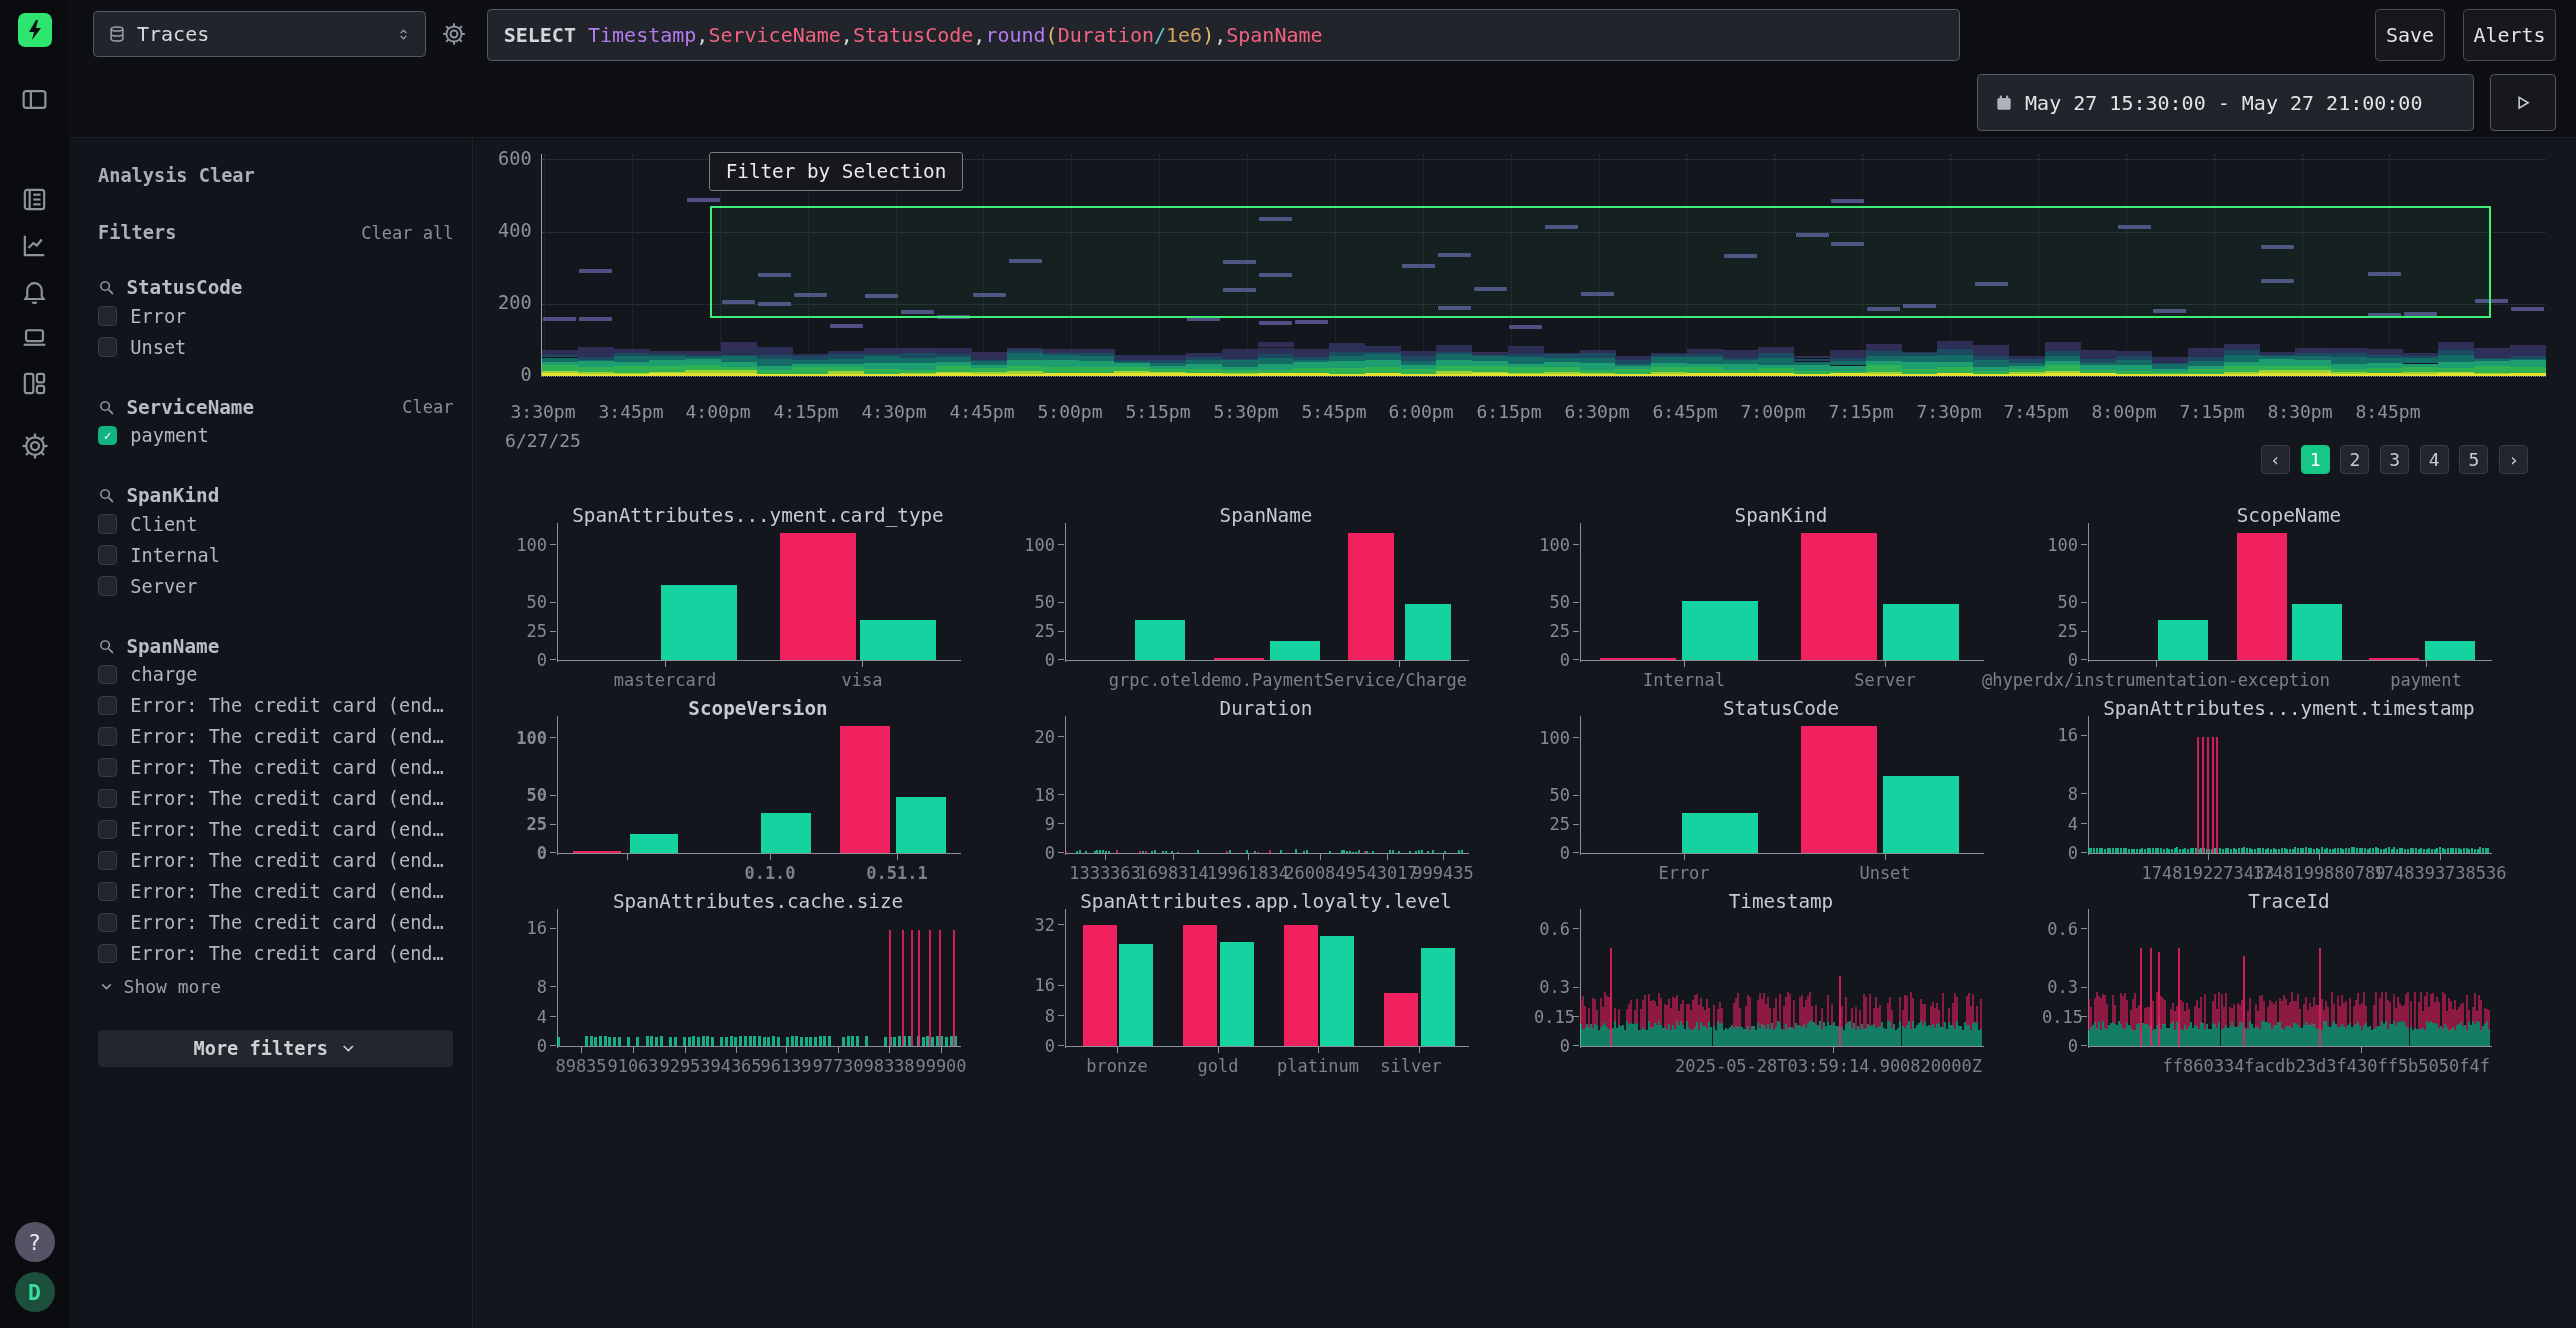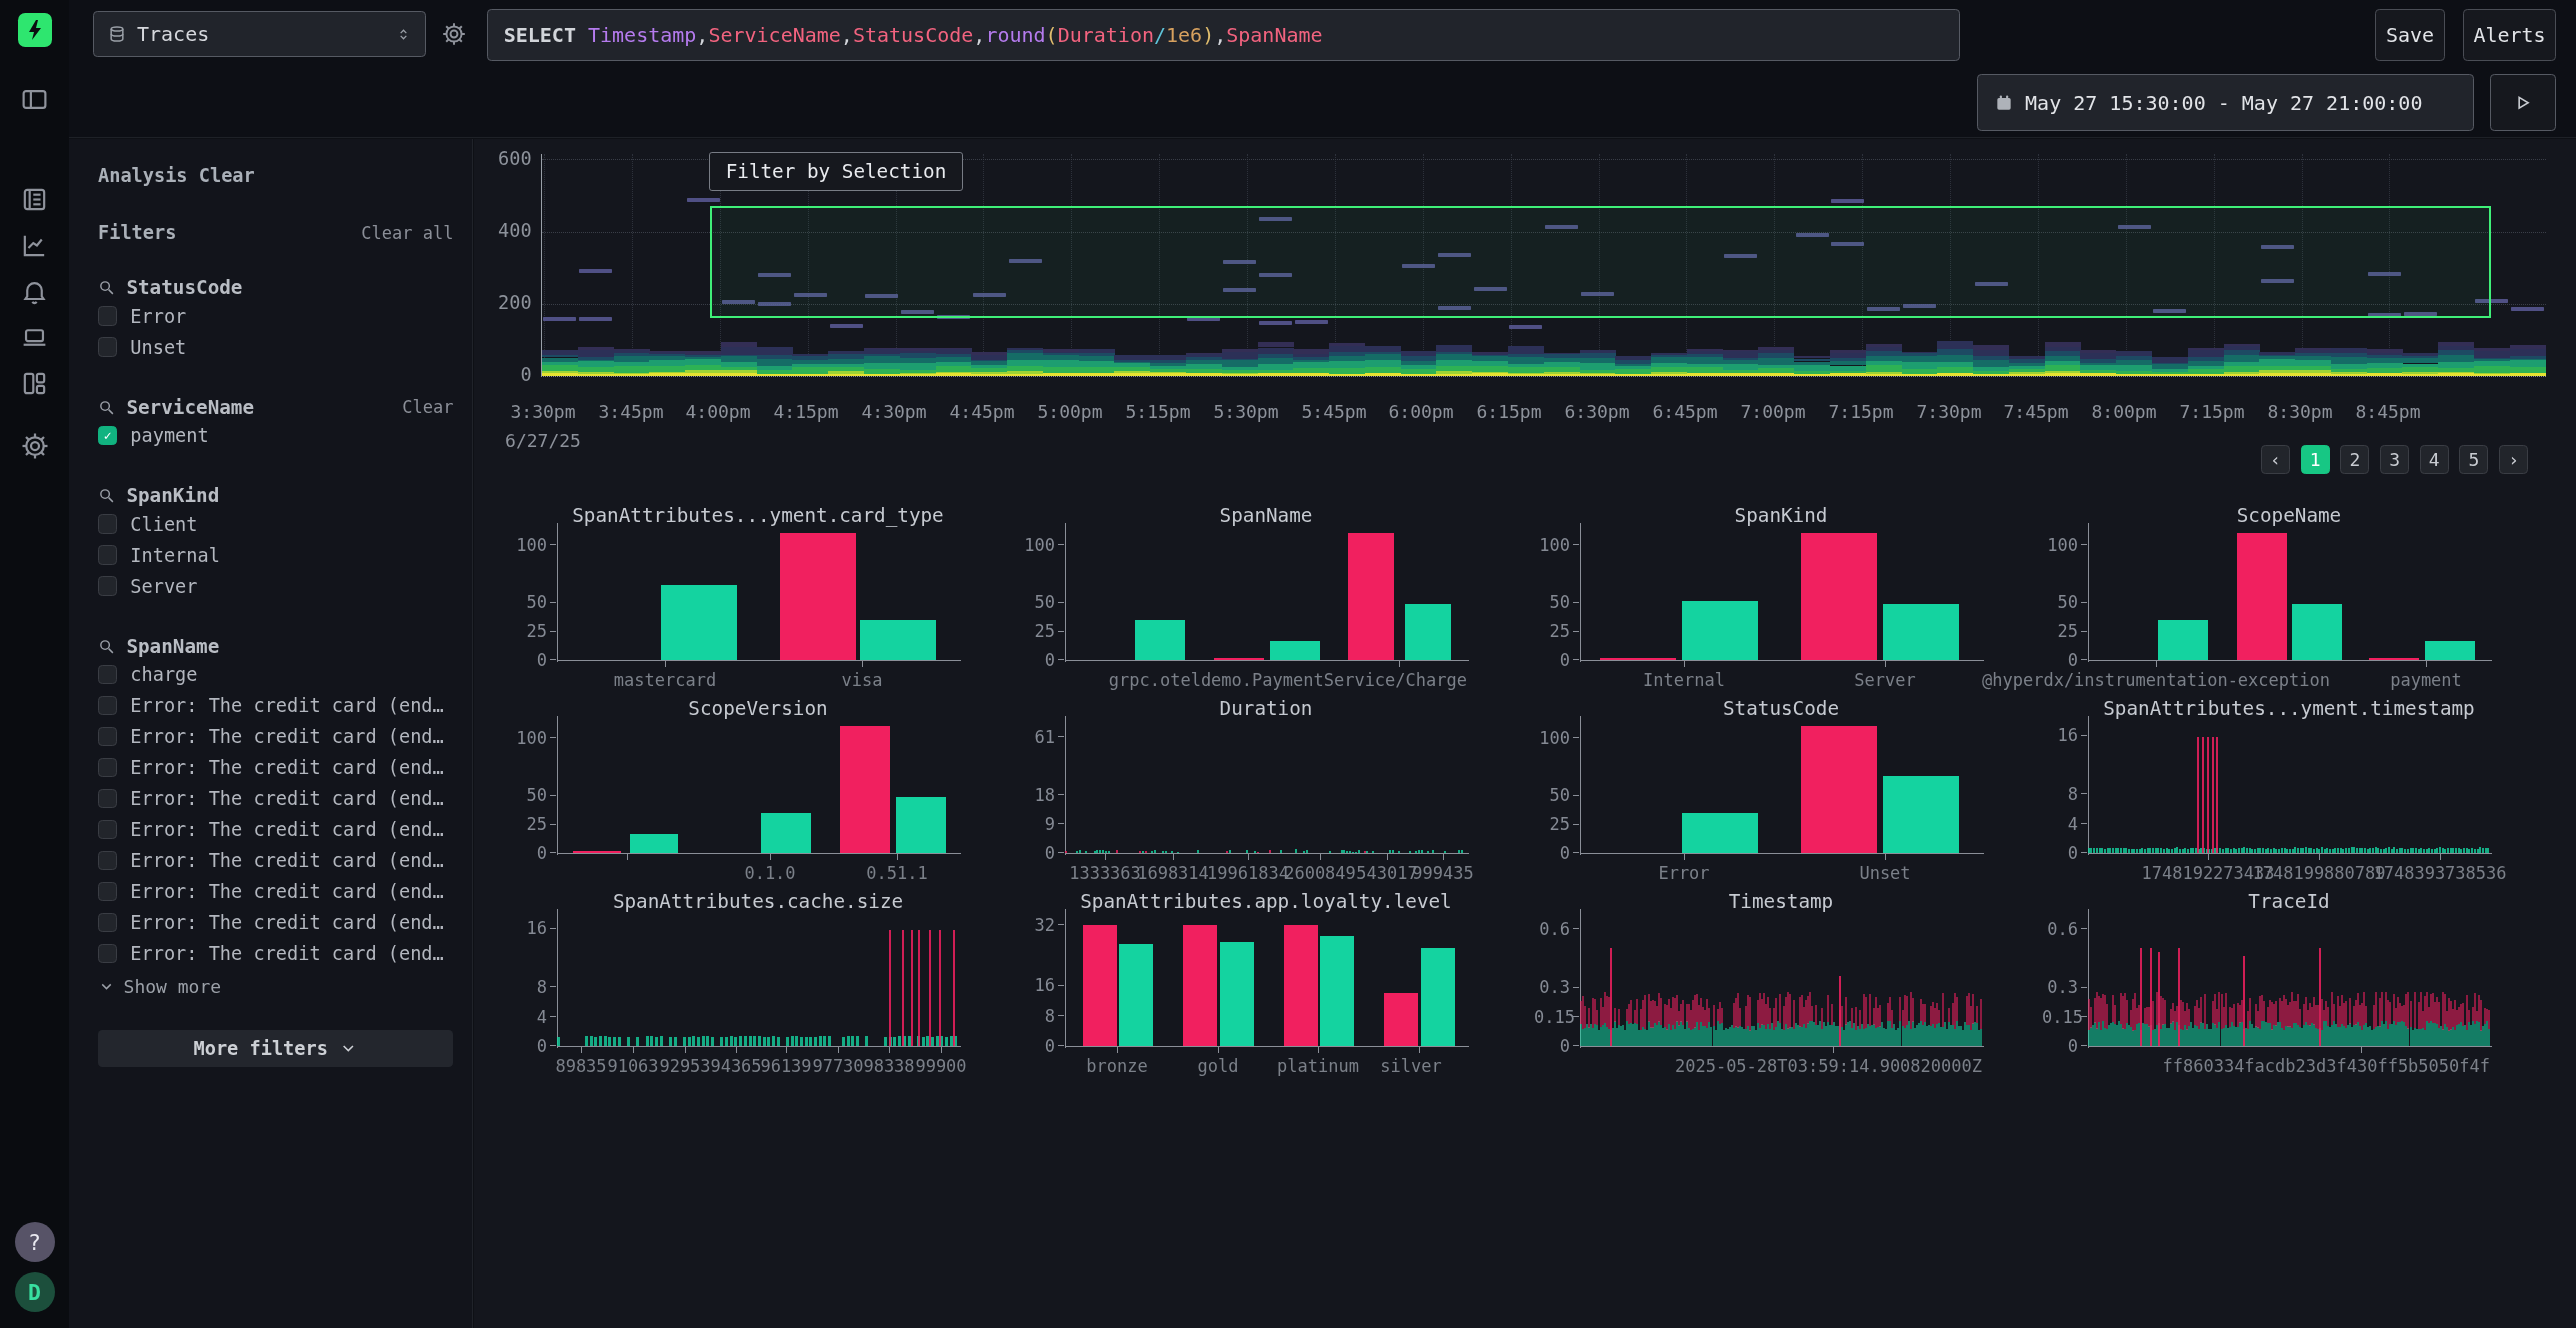--- a/index.html
+++ b/index.html
@@ -948,21 +948,21 @@
         <div class="mbar tealbg" style="left: 116px; width: 50px; height: 40px; bottom: 36px;"></div>
         <div class="mbar pinkbg" style="left: 195px; width: 50px; height: 127px; bottom: 36px;"></div>
         <div class="mbar tealbg" style="left: 250px; width: 50px; height: 56px; bottom: 36px;"></div>
         <div class="mbar pinkbg" style="left: 327px; width: 50px; height: 2.3px; bottom: 36px;"></div>
         <div class="mbar tealbg" style="left: 383px; width: 50px; height: 19.5px; bottom: 36px;"></div>
         <div class="mtick" style="left: 114px;"></div>
         <div class="mxlabel" style="left: 114px; transform: translateX(-50%);">@hyperdx/instrumentation-exception</div>
         <div class="mtick" style="left: 384px;"></div>
         <div class="mxlabel" style="left: 384px; transform: translateX(-50%);">payment</div>
       </div>
-      <div class="mini" style="left: 37px; top: 558px;">
+      <div class="mini" style="left: 37px; top: 558px; font-weight: bold;">
         <div class="mtitle">ScopeVersion</div>
         <div class="max-y"></div>
         <div class="max-x"></div>
         <div class="mydash" style="top: 40px;"></div>
         <div class="mylabel" style="top: 31px;">100</div>
         <div class="mydash" style="top: 98px;"></div>
         <div class="mylabel" style="top: 88px;">50</div>
         <div class="mydash" style="top: 127px;"></div>
         <div class="mylabel" style="top: 117px;">25</div>
         <div class="mydash" style="top: 155px;"></div>
@@ -976,21 +976,21 @@
         <div class="mtick" style="left: 259px;"></div>
         <div class="mxlabel" style="left: 259px; transform: translateX(-50%);">0.1.0</div>
         <div class="mtick" style="left: 386px;"></div>
         <div class="mxlabel" style="left: 386px; transform: translateX(-50%);">0.51.1</div>
       </div>
       <div class="mini" style="left: 545px; top: 558px;">
         <div class="mtitle">Duration</div>
         <div class="max-y"></div>
         <div class="max-x"></div>
         <div class="mydash" style="top: 39px;"></div>
-        <div class="mylabel" style="top: 30px;">61</div>
+        <div class="mylabel" style="top: 30px;">20</div>
         <div class="mydash" style="top: 97px;"></div>
         <div class="mylabel" style="top: 88px;">18</div>
         <div class="mydash" style="top: 126px;"></div>
         <div class="mylabel" style="top: 117px;">9</div>
         <div class="mydash" style="top: 155px;"></div>
         <div class="mylabel" style="top: 146px;">0</div>
         <div class="mbar pinkbg semi" style="left: 46px; width: 2.1px; height: 1.6px; bottom: 36px;"></div>
         <div class="mbar tealbg semi" style="left: 57px; width: 2.1px; height: 2.4px; bottom: 36px;"></div>
         <div class="mbar tealbg semi" style="left: 60px; width: 2.1px; height: 2.6px; bottom: 36px;"></div>
         <div class="mbar tealbg semi" style="left: 66px; width: 2.1px; height: 1.8px; bottom: 36px;"></div>

